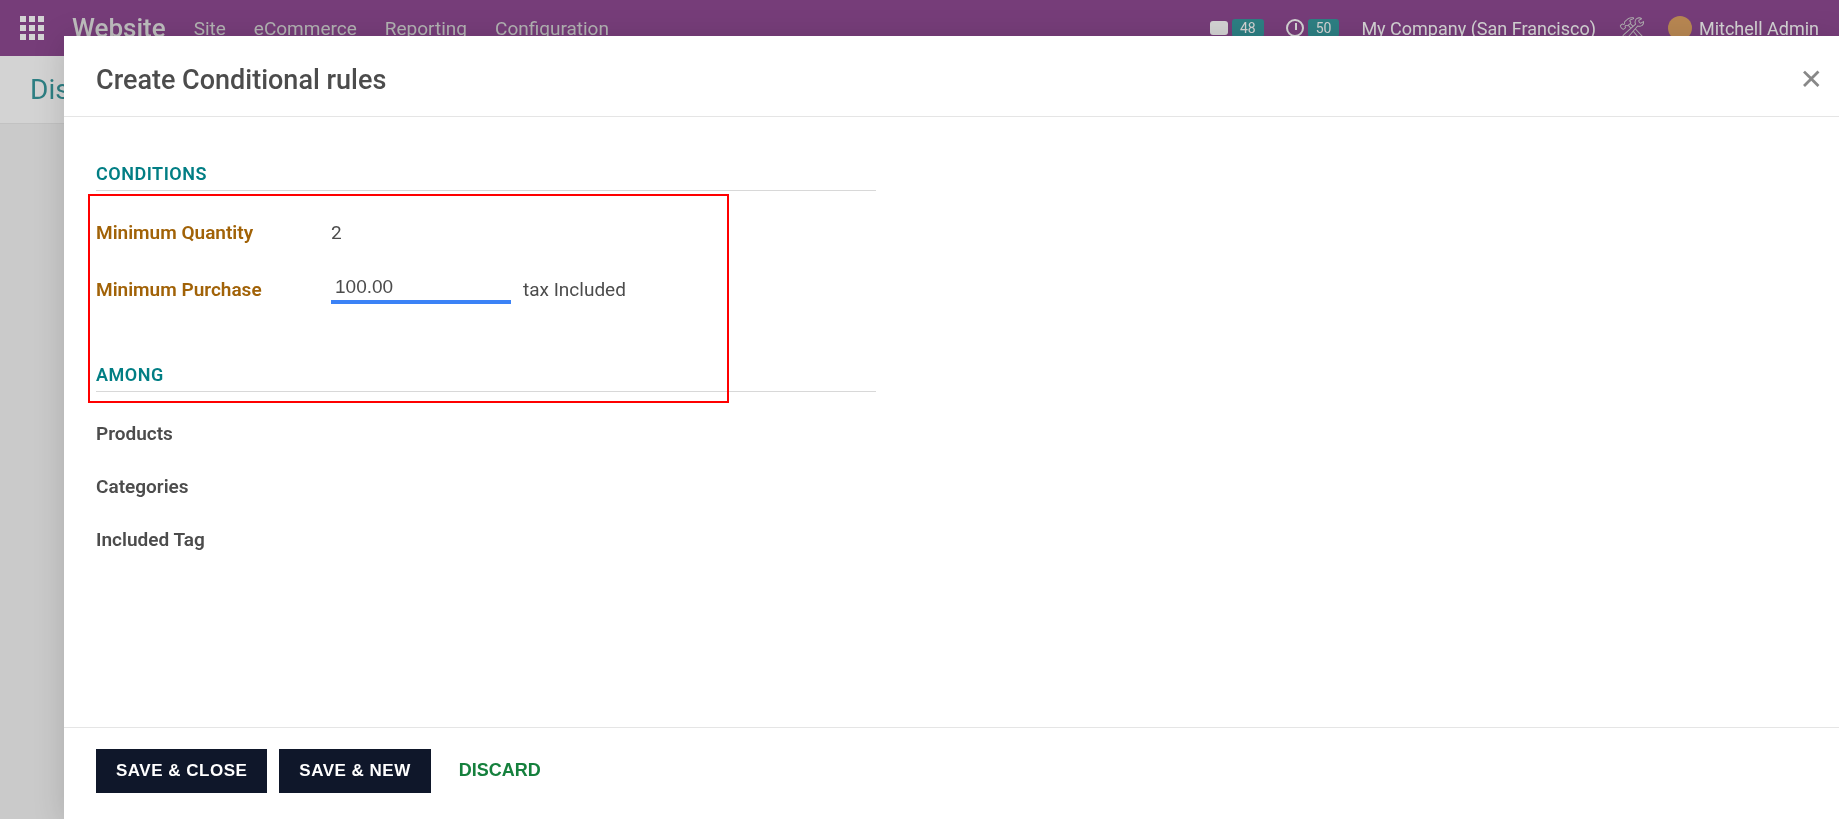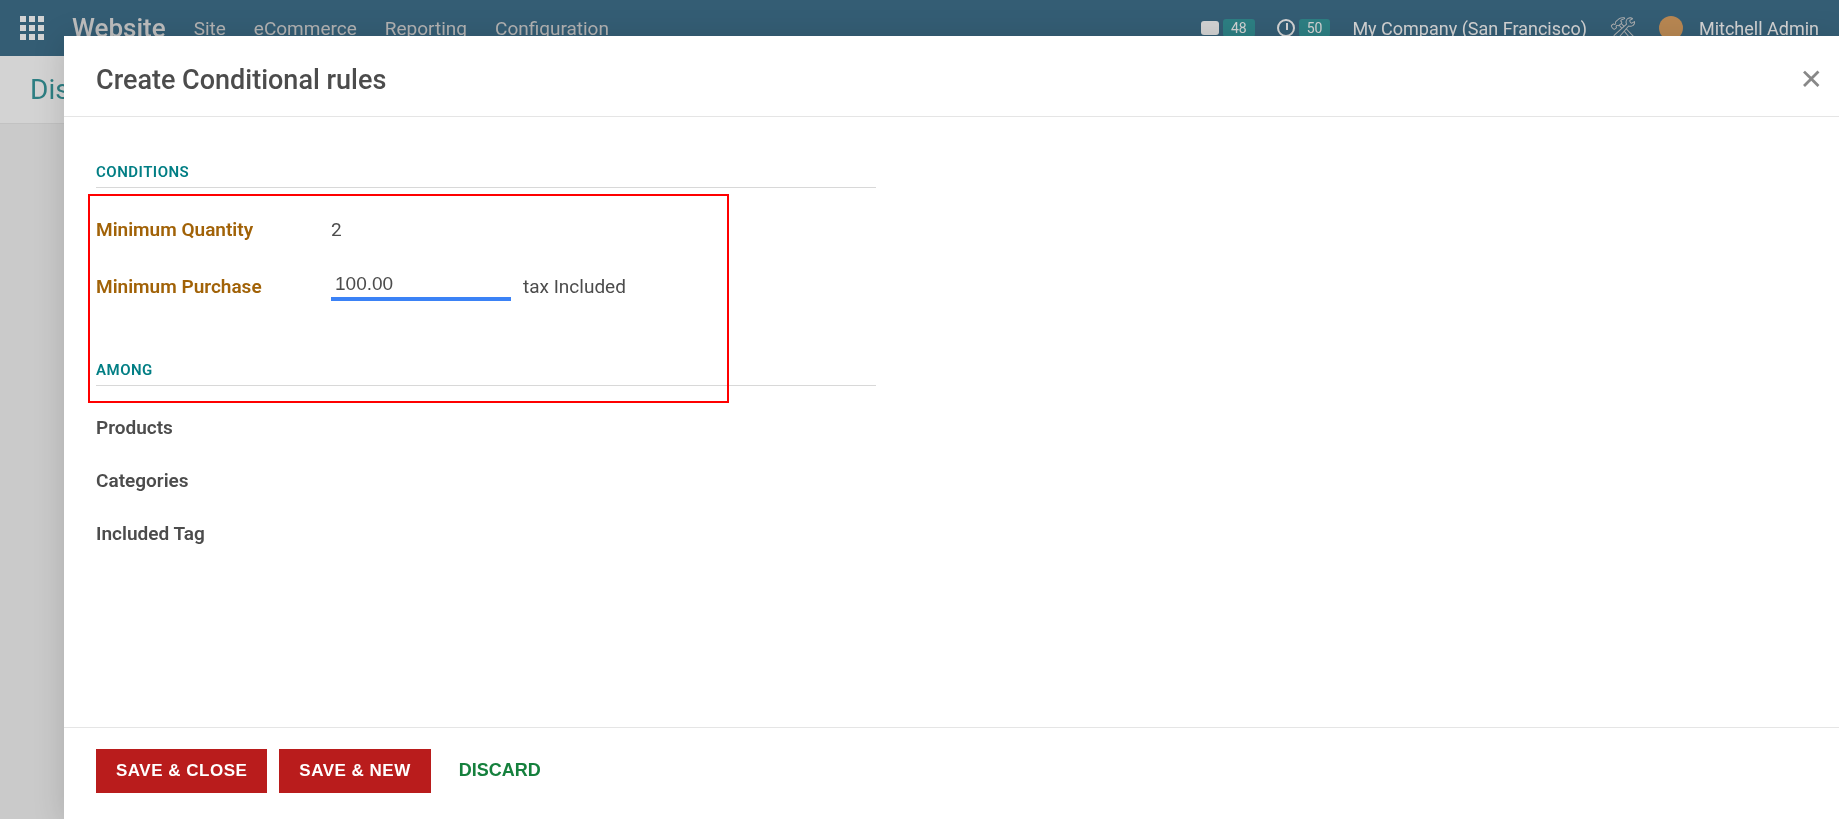--- a/index.html
+++ b/index.html
@@ -11,21 +11,21 @@
     background: #f2f2f2;
     width: 1839px;
     height: 819px;
     overflow: hidden;
     position: relative;
   }
 
   
   .navbar {
     height: 56px;
-    background: #0c4a6e;
+    background: #701a75;
     display: flex;
     align-items: center;
     color: #fff;
     padding: 0 20px;
     position: relative;
   }
   .nav-left { display: flex; align-items: center; gap: 28px; font-size: 19px; }
   .nav-apps { display: grid; grid-template-columns: repeat(3,6px); grid-template-rows: repeat(3,6px); gap:3px; }
   .nav-apps span { width:6px; height:6px; background:#fff; }
   .brand { font-size:26px; font-weight:500; color:#ddd; }
@@ -87,21 +87,21 @@
   .highlight-box {
     position:absolute;
     left:88px; top:194px;
     width:641px; height:209px;
     border:2px solid #ff0000;
     pointer-events:none;
   }
 
   .section-header {
     color:#017e84;
-    font-size:15px;
+    font-size:18px;
     font-weight:600;
     letter-spacing:0.5px;
     text-transform:uppercase;
     border-bottom:1px solid #d8d8d8;
     padding-bottom:6px;
     margin-bottom:30px;
     width:780px;
   }
   .field-row {
     display:flex; align-items:center;
@@ -130,21 +130,21 @@
     font-weight:600; font-size:19px; color:#4c4c4c;
     margin-bottom:30px;
   }
 
   .modal-footer {
     border-top:1px solid #e5e5e5;
     padding:20px 32px 26px 32px;
     display:flex; align-items:center; gap:12px;
   }
   .btn-primary {
-    background:#b91c1c; color:#fff; border:none;
+    background:#0f172a; color:#fff; border:none;
     padding:12px 20px; font-size:17px; font-weight:600; letter-spacing:0.5px;
     cursor:pointer;
   }
   .btn-link {
     background:none; border:none; color:#15803d;
     font-size:18px; font-weight:600; padding:12px 16px; cursor:pointer;
   }
 </style>
 </head>
 <body>
@@ -172,21 +172,21 @@
     <div class="badge-pair">
       <div class="chat-icon"></div>
       <div class="badge">48</div>
     </div>
     <div class="badge-pair">
       <div class="clock-icon"></div>
       <div class="badge">50</div>
     </div>
     <div>My Company (San Francisco)</div>
     <div class="wrench">🛠</div>
-    <div style="display:flex;align-items:center;gap:16px;">
+    <div style="display:flex;align-items:center;gap:7px;">
       <div class="avatar"></div>
       <span>Mitchell Admin</span>
     </div>
   </div>
 </div>
 
 <div class="secondary">
   <span>Dis</span>
   <span class="right-btn">ew</span>
 </div>

